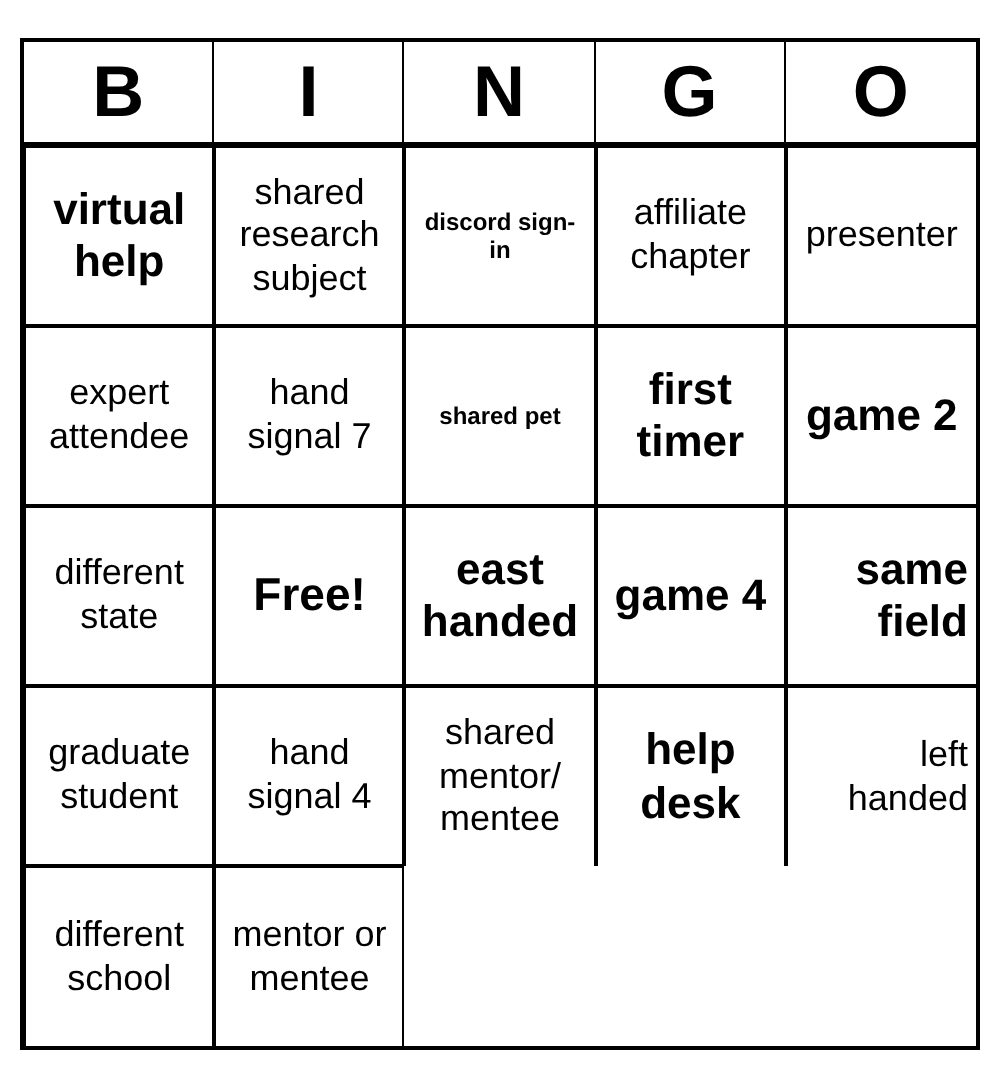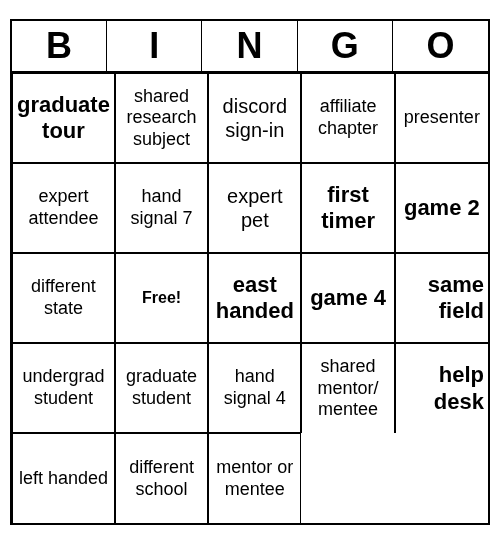--- a/index.html
+++ b/index.html
@@ -70,69 +70,69 @@
     .cell-text {
       line-height: 1.2;
     }
 
     .text-large {
       font-size: 22px;
       font-weight: bold;
     }
 
     .text-medium {
-      font-size: 20px;
-      font-weight: normal;
+      font-size: 12px;
+      font-weight: bold;
     }
 
     .text-small {
       font-size: 18px;
     }
 
     .free-cell {
-      font-size: 16px;
+      font-size: 23px;
       font-weight: bold;
       text-align: center;
     }
   </style>
 </head>
 <body>
 
 <div class="bingo-card">
   <div class="bingo-header">
   <div class="bingo-header-cell">B</div>
       <div class="bingo-header-cell">I</div>
       <div class="bingo-header-cell">N</div>
       <div class="bingo-header-cell">G</div>
       <div class="bingo-header-cell">O</div>
     </div>
   <div class="bingo-grid">
   <div class="bingo-cell">
-        <span class="cell-text text-large">graduate tour</span>
+        <span class="cell-text text-large">virtual help</span>
       </div>
       <div class="bingo-cell">
         <span class="cell-text text-small">shared research subject</span>
       </div>
       <div class="bingo-cell">
         <span class="cell-text text-medium">discord sign-in</span>
       </div>
       <div class="bingo-cell">
         <span class="cell-text text-small">affiliate chapter</span>
       </div>
       <div class="bingo-cell">
         <span class="cell-text text-small">presenter</span>
       </div>
       <div class="bingo-cell">
         <span class="cell-text text-small">expert attendee</span>
       </div>
       <div class="bingo-cell">
         <span class="cell-text text-small">hand signal 7</span>
       </div>
       <div class="bingo-cell">
-        <span class="cell-text text-medium">expert pet</span>
+        <span class="cell-text text-medium">shared pet</span>
       </div>
       <div class="bingo-cell">
         <span class="cell-text text-large">first timer</span>
       </div>
       <div class="bingo-cell">
         <span class="cell-text text-large">game 2</span>
       </div>
       <div class="bingo-cell">
         <span class="cell-text text-small">different state</span>
       </div>
@@ -140,23 +140,20 @@
         <span class="cell-text free-cell">Free!</span>
       </div>
       <div class="bingo-cell">
         <span class="cell-text text-large">east handed</span>
       </div>
       <div class="bingo-cell">
         <span class="cell-text text-large">game 4</span>
       </div>
       <div class="bingo-cell">
         <span class="cell-text text-large">same field</span>
-      </div>
-      <div class="bingo-cell">
-        <span class="cell-text text-small">undergrad student</span>
       </div>
       <div class="bingo-cell">
         <span class="cell-text text-small">graduate student</span>
       </div>
       <div class="bingo-cell">
         <span class="cell-text text-small">hand signal 4</span>
       </div>
       <div class="bingo-cell">
         <span class="cell-text text-small">shared mentor/ mentee</span>
       </div>

